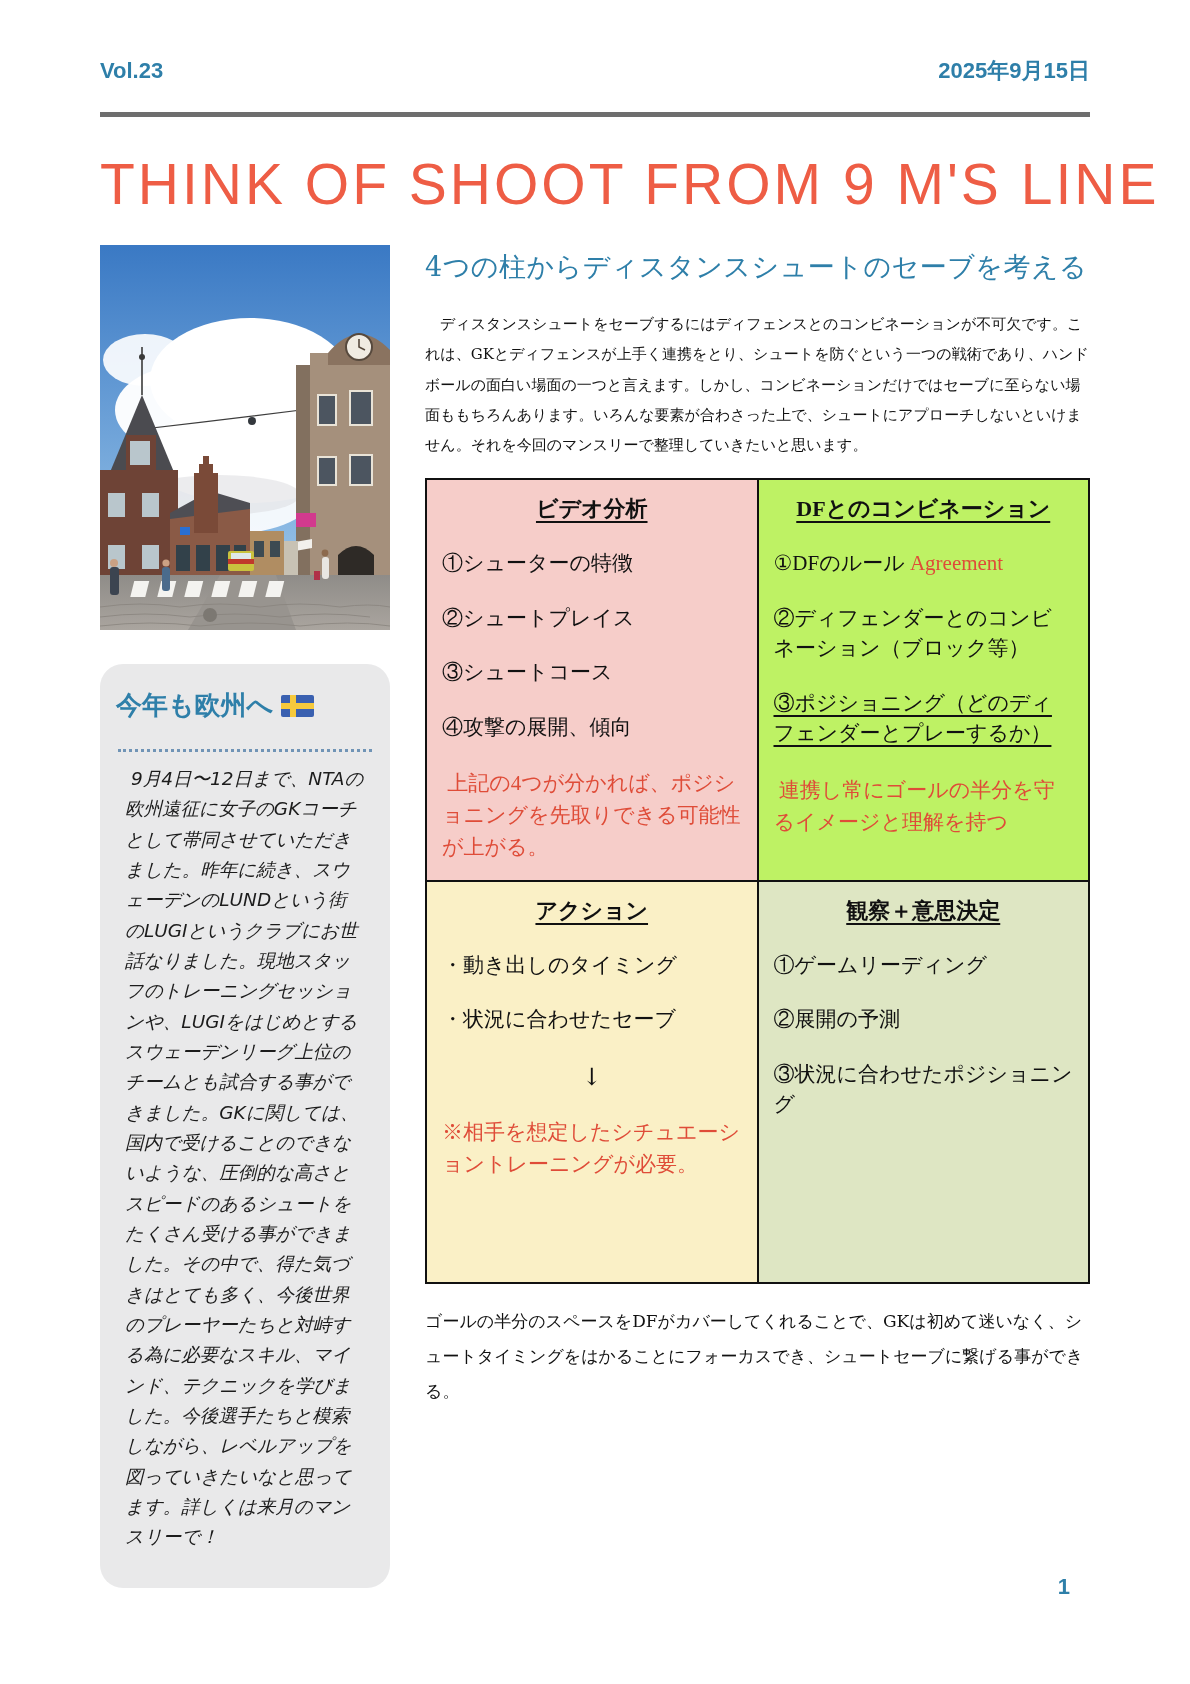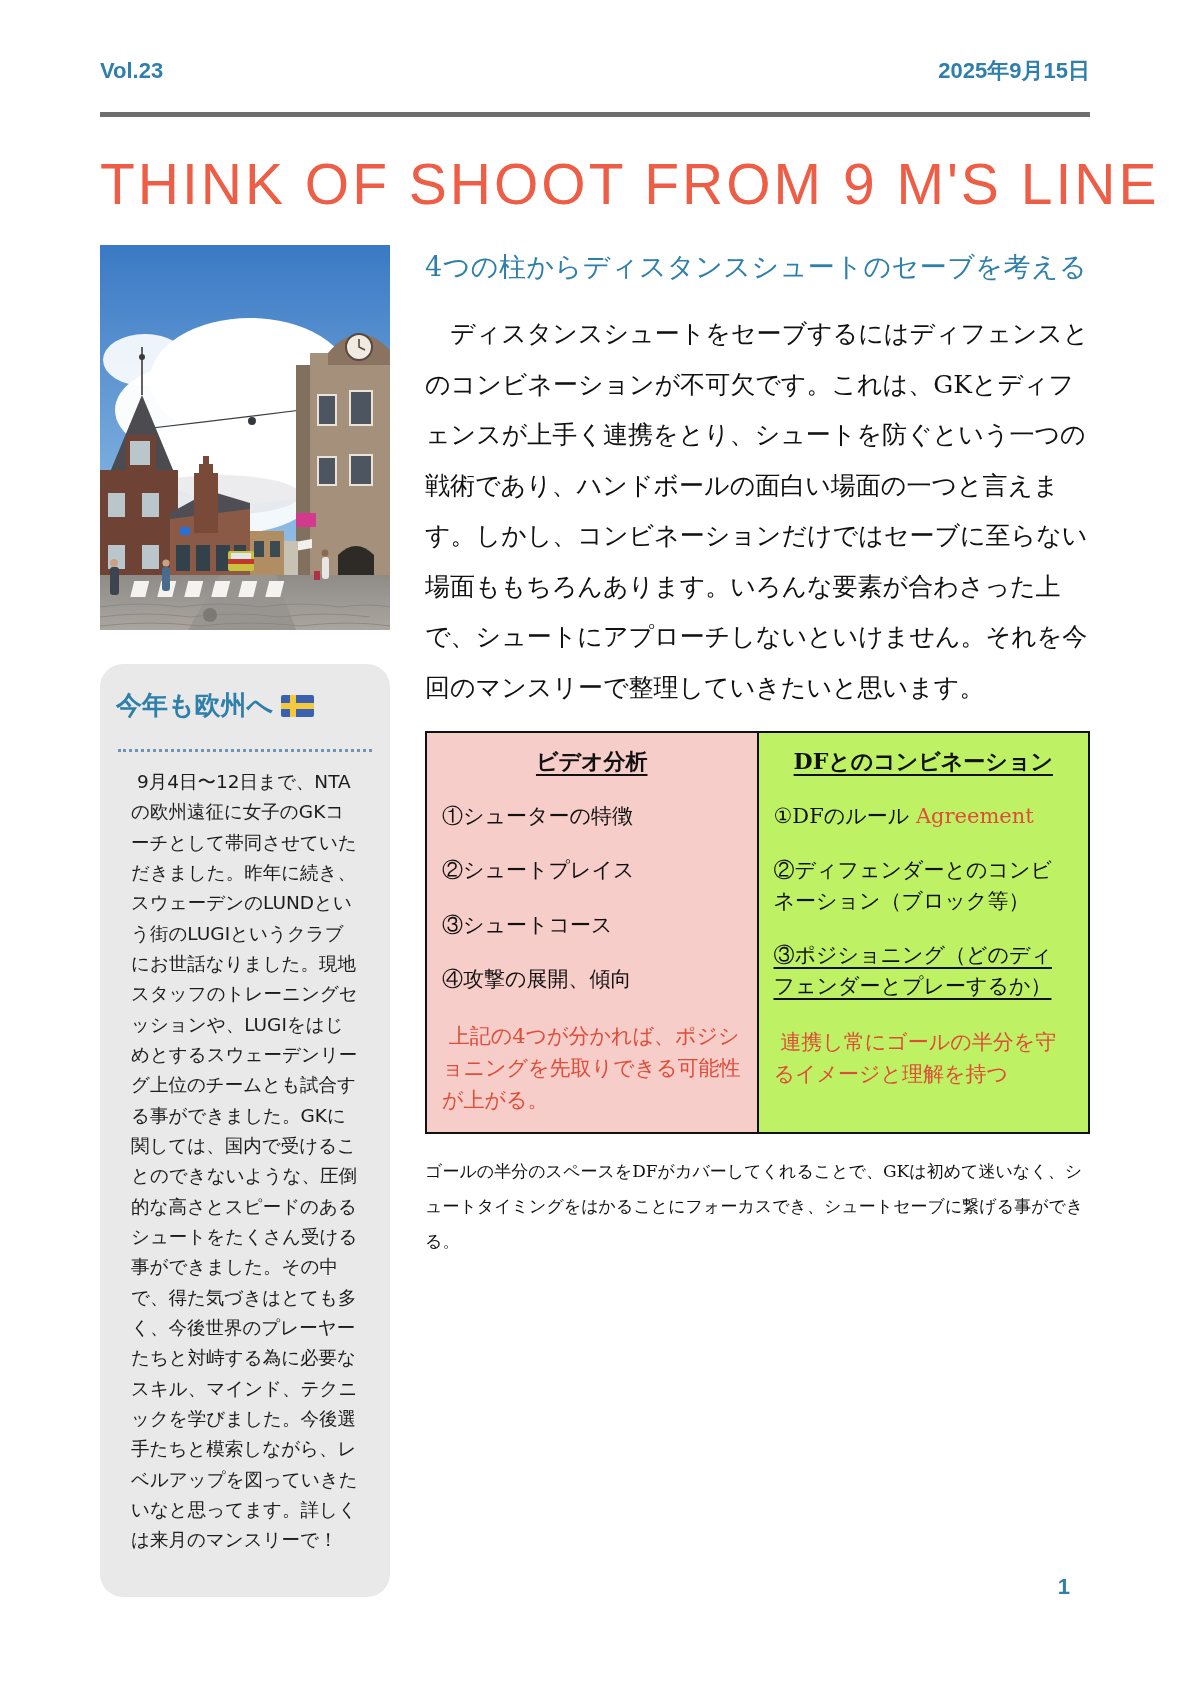--- a/index.html
+++ b/index.html
@@ -21,32 +21,32 @@
   .columns{display:flex;gap:35px;padding:0 100px;margin-top:28px;}
   .left-col{flex:0 0 290px;width:290px;}
   .right-col{flex:1;min-width:0;}
 
   
   .photo{width:290px;height:385px;display:block;}
   .side-box{background:#e9e9ea;margin-top:34px;padding:24px 16px 26px;border-radius:23px;}
   .side-heading{color:#2e7fa9;font-size:26px;font-weight:700;margin:0 0 26px;
                 display:flex;align-items:center;gap:8px;}
   .dotted{border-top:3px dotted #7094b6;margin:0 2px 12px;}
-  .side-body{font-size:18.5px;line-height:1.64;margin:15px;color:#1c1c1c;
-             white-space:pre-wrap;}
+  .side-body{font-size:18.5px;line-height:1.64;margin:9px;color:#1c1c1c;
+             white-space:pre-wrap;font-style:italic;}
 
   
   .article-heading{color:#2e7fa9;font-family:"DejaVu Serif",serif;
                    font-size:27px;font-weight:400;margin:4px 0 24px;letter-spacing:.5px;}
   .serif{font-family:"DejaVu Serif",serif;}
-  .intro{font-size:25px;line-height:2.02;margin:0 0 18px;white-space:pre-wrap;}
+  .intro{font-size:15px;line-height:2.02;margin:0 0 18px;white-space:pre-wrap;}
   table.pillars{border-collapse:collapse;width:100%;table-layout:fixed;}
   table.pillars td{border:2px solid #111;vertical-align:top;
                    padding:12px 15px 16px;font-size:21px;}
-  tr.r1 td{height:356px;}
+  tr.r1 td{height:356px;font-family:Liberation Serif, serif;}
   tr.r2 td{height:372px;}
   td.c-video{background:#f6cdc9;}
   td.c-df{background:#bef264;}
   td.c-action{background:#faf0c6;}
   td.c-obs{background:#dee6c3;}
   .cell-title{text-align:center;font-weight:700;font-size:22px;margin:2px 0 8px;}
   .cell-title span{text-decoration:underline;text-underline-offset:5px;}
   .item{margin:24px 0 0;line-height:1.45;}
   .u{text-decoration:underline;text-underline-offset:5px;}
   .accent-red{color:#df4c38;}
@@ -227,20 +227,35 @@
             <p class="note"> 上記の4つが分かれば、ポジショニングを先取りできる可能性が上がる。</p>
           </td>
           <td class="c-df">
             <div class="cell-title"><span>DFとのコンビネーション</span></div>
             <p class="item"><span>①DFのルール </span><span class="accent-red">Agreement</span></p>
             <p class="item">②ディフェンダーとのコンビネーション（ブロック等）</p>
             <p class="item u">③ポジショニング（どのディフェンダーとプレーするか）</p>
             <p class="note"> 連携し常にゴールの半分を守るイメージと理解を持つ</p>
           </td>
         </tr>
+        <tr class="r2">
+          <td class="c-action">
+            <div class="cell-title"><span>アクション</span></div>
+            <p class="item">・動き出しのタイミング</p>
+            <p class="item">・状況に合わせたセーブ</p>
+            <p class="arrow">↓</p>
+            <p class="note">※相手を想定したシチュエーショントレーニングが必要。</p>
+          </td>
+          <td class="c-obs">
+            <div class="cell-title"><span>観察＋意思決定</span></div>
+            <p class="item">①ゲームリーディング</p>
+            <p class="item">②展開の予測</p>
+            <p class="item">③状況に合わせたポジショニング</p>
+          </td>
+        </tr>
         </tbody>
       </table>
 
       <p class="conclusion serif">ゴールの半分のスペースをDFがカバーしてくれることで、GKは初めて迷いなく、シュートタイミングをはかることにフォーカスでき、シュートセーブに繋げる事ができる。</p>
     </main>
   </div>
 
   <div class="page-number">1</div>
 </div>
 

